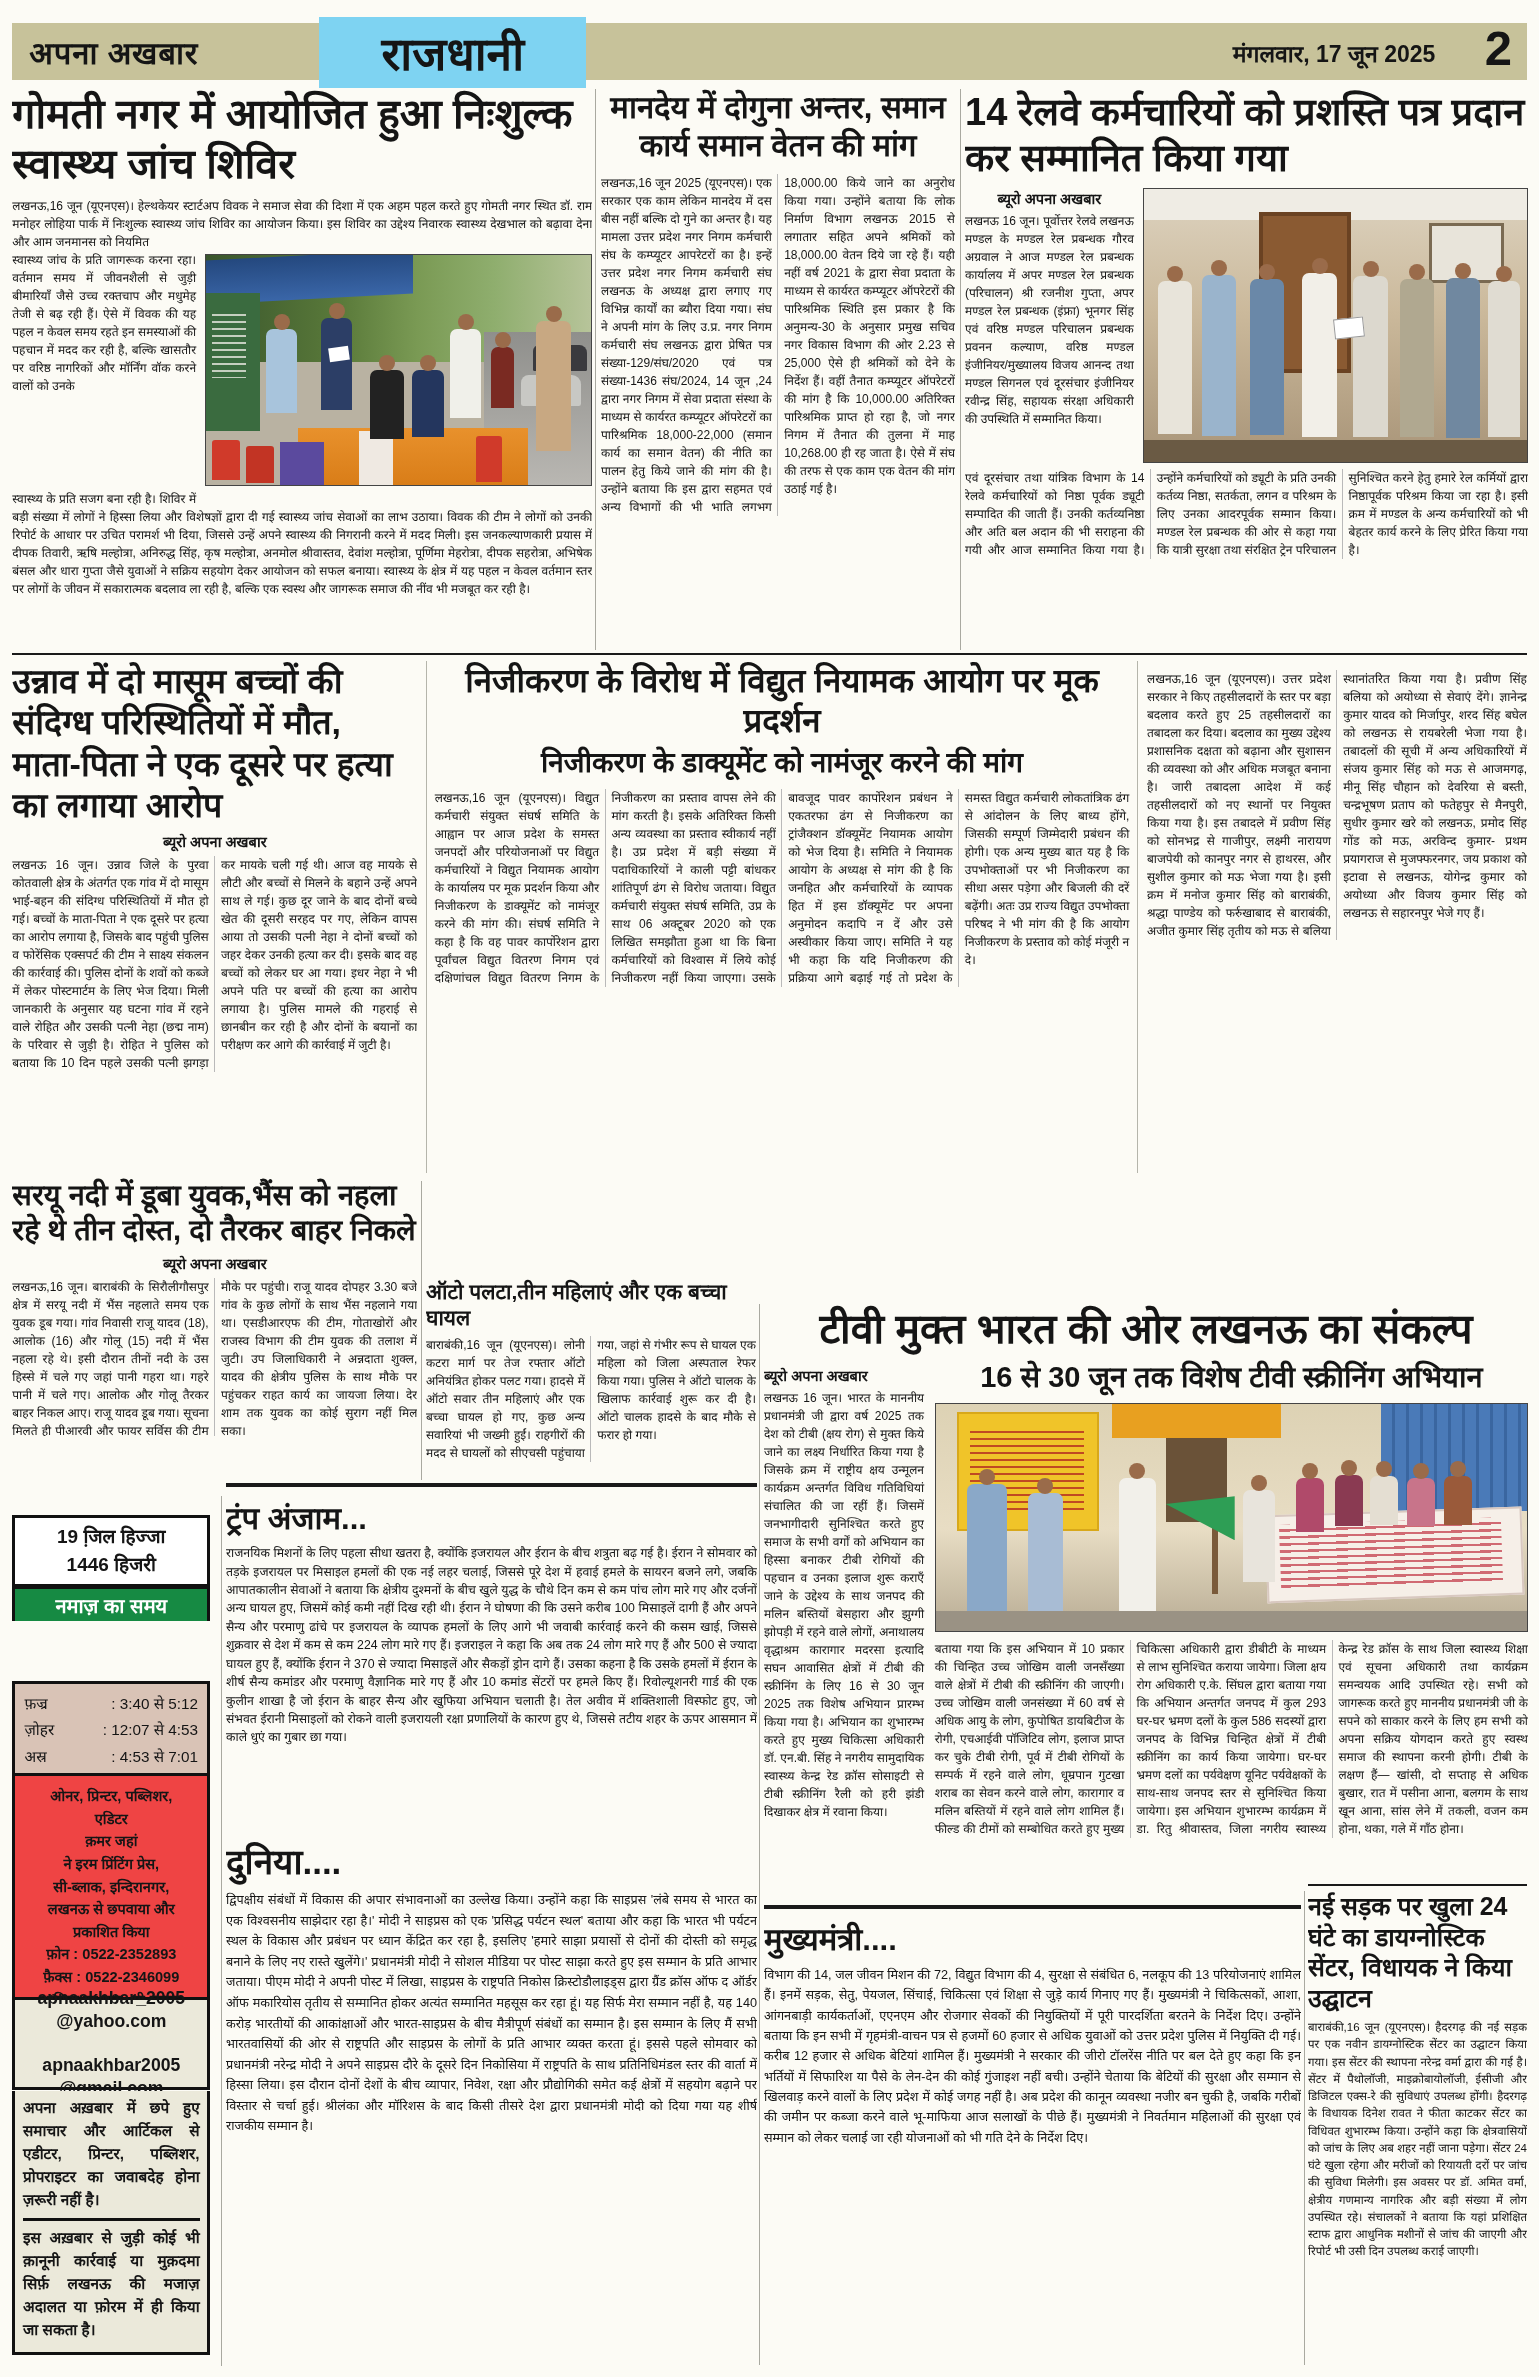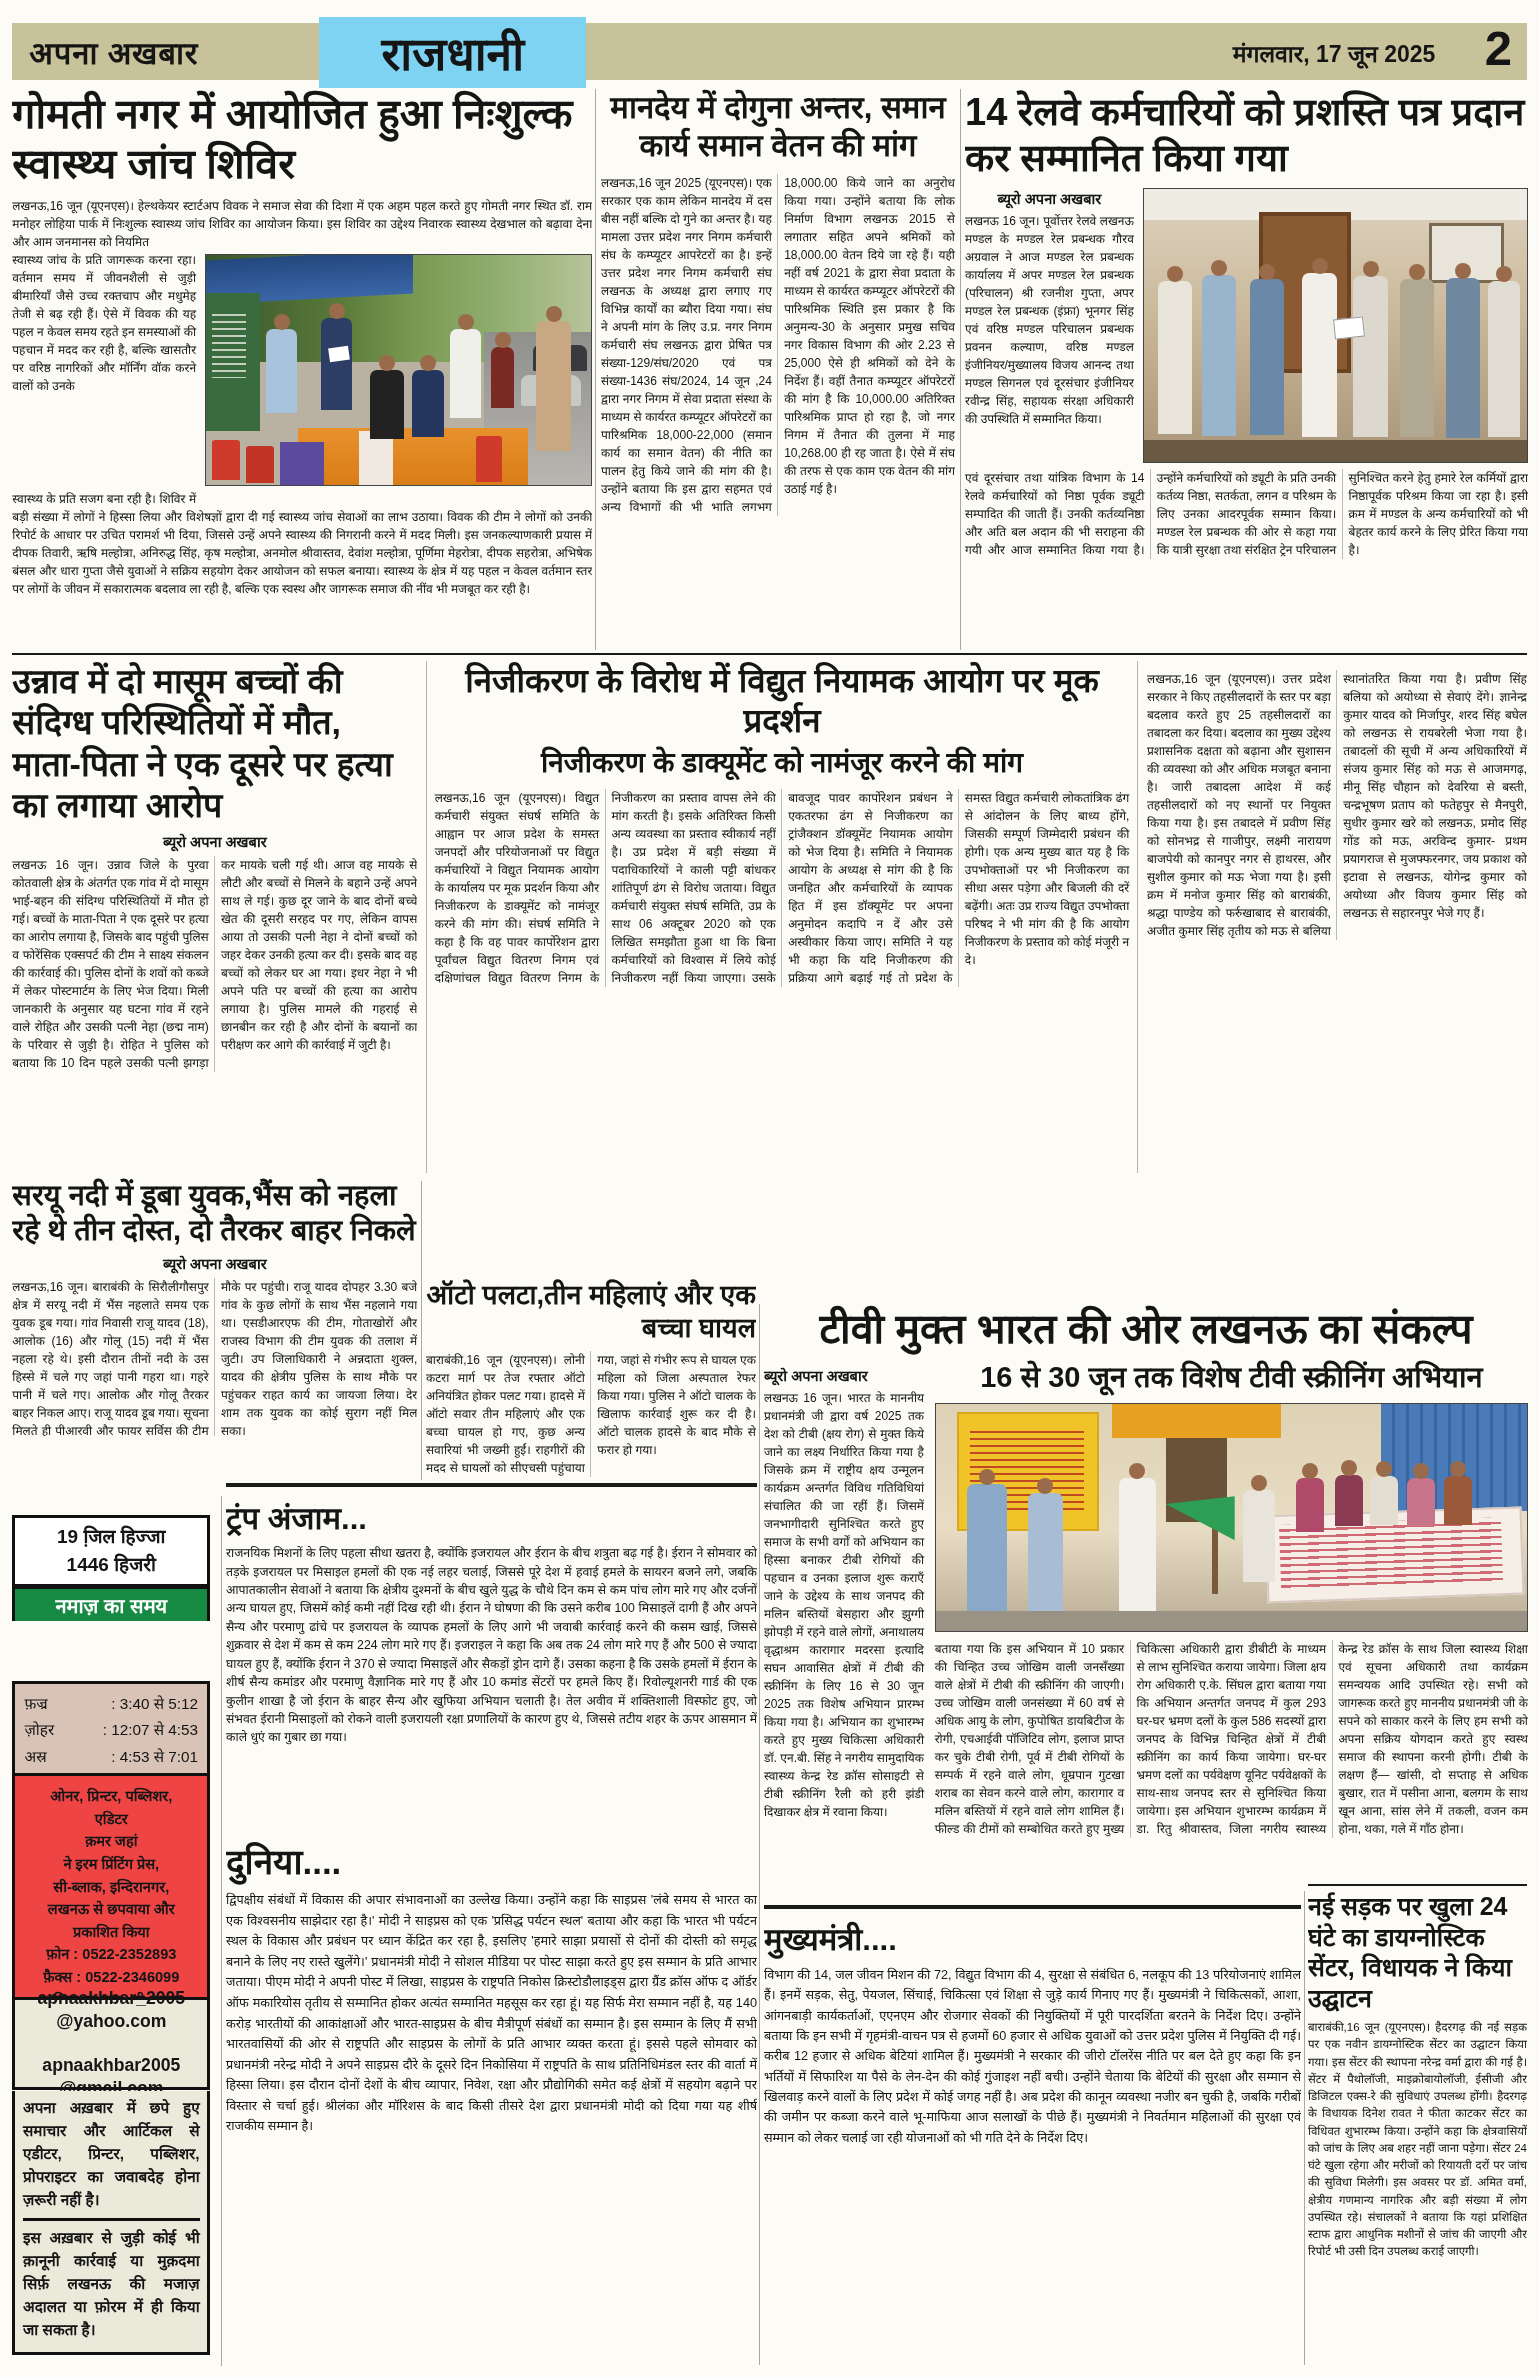--- a/index.html
+++ b/index.html
@@ -137,21 +137,21 @@
     <p class="bd c2" style="margin-top:9.2px;">लखनऊ,16 जून (यूएनएस)। उत्तर प्रदेश सरकार ने किए तहसीलदारों के स्तर पर बड़ा बदलाव करते हुए 25 तहसीलदारों का तबादला कर दिया। बदलाव का मुख्य उद्देश्य प्रशासनिक दक्षता को बढ़ाना और सुशासन की व्यवस्था को और अधिक मजबूत बनाना है। जारी तबादला आदेश में कई तहसीलदारों को नए स्थानों पर नियुक्त किया गया है। इस तबादले में प्रवीण सिंह को सोनभद्र से गाजीपुर, लक्ष्मी नारायण बाजपेयी को कानपुर नगर से हाथरस, और सुशील कुमार को मऊ भेजा गया है। इसी क्रम में मनोज कुमार सिंह को बाराबंकी, श्रद्धा पाण्डेय को फर्रुखाबाद से बाराबंकी, अजीत कुमार सिंह तृतीय को मऊ से बलिया स्थानांतरित किया गया है। प्रवीण सिंह बलिया को अयोध्या से सेवाएं देंगे। ज्ञानेन्द्र कुमार यादव को मिर्जापुर, शरद सिंह बघेल को लखनऊ से रायबरेली भेजा गया है। तबादलों की सूची में अन्य अधिकारियों में संजय कुमार सिंह को मऊ से आजमगढ़, मीनू सिंह चौहान को देवरिया से बस्ती, चन्द्रभूषण प्रताप को फतेहपुर से मैनपुरी, सुधीर कुमार खरे को लखनऊ, प्रमोद सिंह गोंड को मऊ, अरविन्द कुमार- प्रथम प्रयागराज से मुजफ्फरनगर, जय प्रकाश को इटावा से लखनऊ, योगेन्द्र कुमार को अयोध्या और विजय कुमार सिंह को लखनऊ से सहारनपुर भेजे गए हैं।</p>
   </div>
 
   <div class="abs clip" style="left:12.3px;top:1178px;width:405px;height:258px;">
     <div class="h-xl" style="font-size:29px;">सरयू नदी में डूबा युवक,भैंस को नहला रहे थे तीन दोस्त, दो तैरकर बाहर निकले</div>
     <div class="by">ब्यूरो अपना अखबार</div>
     <p class="bd c2">लखनऊ,16 जून। बाराबंकी के सिरौलीगौसपुर क्षेत्र में सरयू नदी में भैंस नहलाते समय एक युवक डूब गया। गांव निवासी राजू यादव (18), आलोक (16) और गोलू (15) नदी में भैंस नहला रहे थे। इसी दौरान तीनों नदी के उस हिस्से में चले गए जहां पानी गहरा था। गहरे पानी में चले गए। आलोक और गोलू तैरकर बाहर निकल आए। राजू यादव डूब गया। सूचना मिलते ही पीआरवी और फायर सर्विस की टीम मौके पर पहुंची। राजू यादव दोपहर 3.30 बजे गांव के कुछ लोगों के साथ भैंस नहलाने गया था। एसडीआरएफ की टीम, गोताखोरों और राजस्व विभाग की टीम युवक की तलाश में जुटी। उप जिलाधिकारी ने अन्नदाता शुक्ल, यादव की क्षेत्रीय पुलिस के साथ मौके पर पहुंचकर राहत कार्य का जायजा लिया। देर शाम तक युवक का कोई सुराग नहीं मिल सका।</p>
   </div>
 
   <div class="abs clip" style="left:426px;top:1279px;width:330px;height:198px;">
-    <div class="h-xl" style="font-size:27px;text-align:right;">ऑटो पलटा,तीन महिलाएं और एक बच्चा घायल</div>
+    <div class="h-xl" style="font-size:21px;">ऑटो पलटा,तीन महिलाएं और एक बच्चा घायल</div>
     <p class="bd c2" style="margin-top:6.1px;">बाराबंकी,16 जून (यूएनएस)। लोनी कटरा मार्ग पर तेज रफ्तार ऑटो अनियंत्रित होकर पलट गया। हादसे में ऑटो सवार तीन महिलाएं और एक बच्चा घायल हो गए, कुछ अन्य सवारियां भी जख्मी हुईं। राहगीरों की मदद से घायलों को सीएचसी पहुंचाया गया, जहां से गंभीर रूप से घायल एक महिला को जिला अस्पताल रेफर किया गया। पुलिस ने ऑटो चालक के खिलाफ कार्रवाई शुरू कर दी है। ऑटो चालक हादसे के बाद मौके से फरार हो गया।</p>
   </div>
 
   <div class="abs clip" style="left:764px;top:1304px;width:764px;height:592px;">
     <div class="h-xl ctr" style="font-size:41px;">टीवी मुक्त भारत की ओर लखनऊ का संकल्प</div>
     <div style="display:flex;gap:10.7px;margin-top:6.1px;">
       <div style="width:160px;flex:none;">
         <div class="by" style="text-align:left;">ब्यूरो अपना अखबार</div>
         <p class="bd">लखनऊ 16 जून। भारत के माननीय प्रधानमंत्री जी द्वारा वर्ष 2025 तक देश को टीबी (क्षय रोग) से मुक्त किये जाने का लक्ष्य निर्धारित किया गया है जिसके क्रम में राष्ट्रीय क्षय उन्मूलन कार्यक्रम अन्तर्गत विविध गतिविधियां संचालित की जा रहीं हैं। जिसमें जनभागीदारी सुनिश्चित करते हुए समाज के सभी वर्गों को अभियान का हिस्सा बनाकर टीबी रोगियों की पहचान व उनका इलाज शुरू कराएँ जाने के उद्देश्य के साथ जनपद की मलिन बस्तियों बेसहारा और झुग्गी झोपड़ी में रहने वाले लोगों, अनाथालय वृद्धाश्रम कारागार मदरसा इत्यादि सघन आवासित क्षेत्रों में टीबी की स्क्रीनिंग के लिए 16 से 30 जून 2025 तक विशेष अभियान प्रारम्भ किया गया है। अभियान का शुभारम्भ करते हुए मुख्य चिकित्सा अधिकारी डॉ. एन.बी. सिंह ने नगरीय सामुदायिक स्वास्थ्य केन्द्र रेड क्रॉस सोसाइटी से टीबी स्क्रीनिंग रैली को हरी झंडी दिखाकर क्षेत्र में रवाना किया।</p>
       </div>

